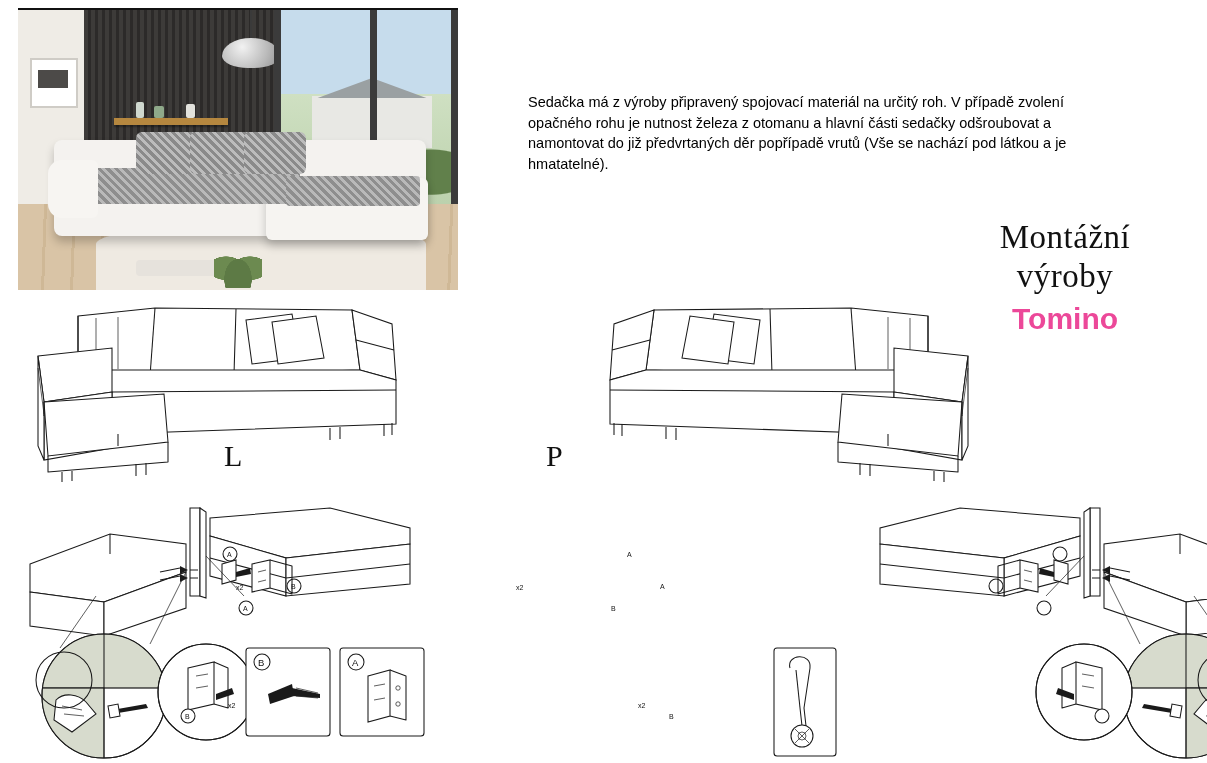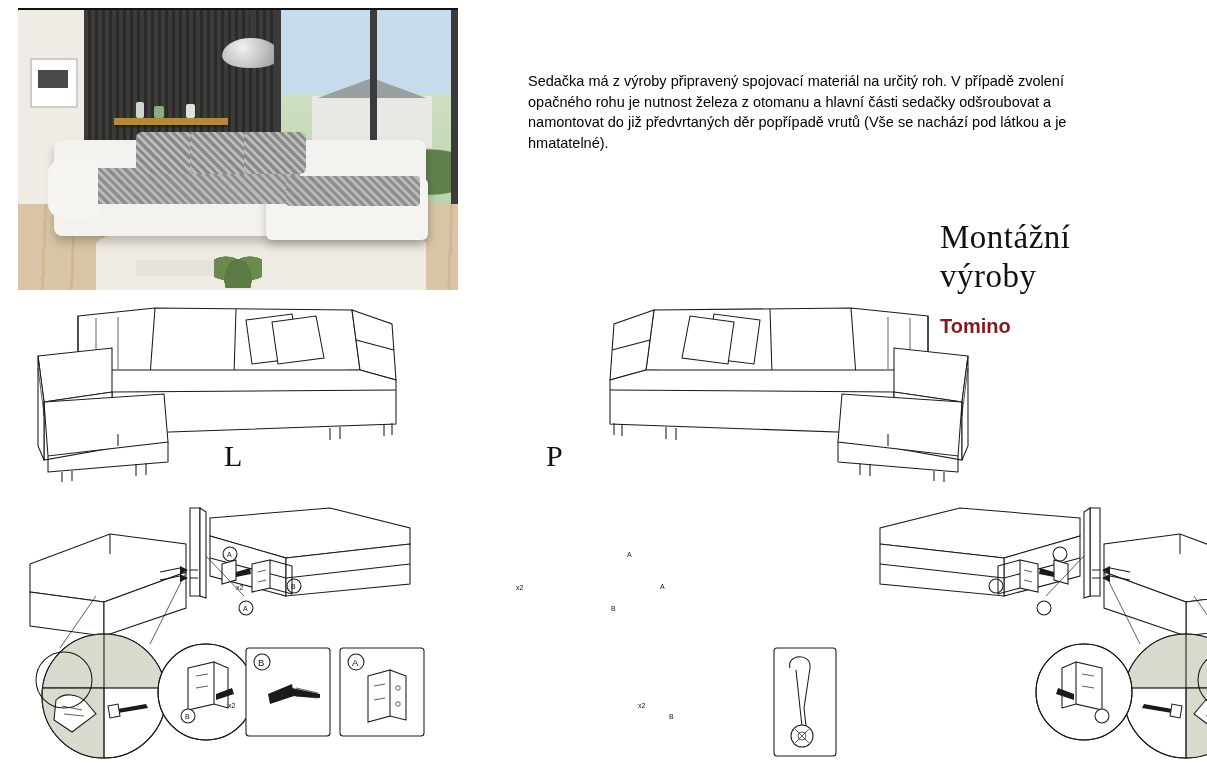--- a/index.html
+++ b/index.html
@@ -135,48 +135,48 @@
   }
   .photo .table {
     position: absolute; left: 118px; bottom: 14px; width: 110px; height: 16px;
     background: #e6e2dc; border-radius: 4px;
   }
 
   
   .intro-text {
     position: absolute;
     left: 528px;
-    top: 71px;
+    top: 92px;
     width: 600px;
     font-size: 14.5px;
     line-height: 1.42;
     color: #000;
   }
 
   
   .title-block {
     position: absolute;
     left: 940px;
     top: 218px;
     width: 250px;
-    text-align: left;
+    text-align: center;
   }
   .title-block .t1 {
     font-family: "Liberation Serif", serif;
     font-size: 33px;
     letter-spacing: .5px;
     color: #111;
     line-height: 1.18;
   }
   .title-block .t2 {
     font-family: "Liberation Sans", sans-serif;
     font-weight: bold;
-    font-size: 20px;
-    color: #7f1d1d;
-    margin-top: 19px;
+    font-size: 30px;
+    color: #ec4899;
+    margin-top: 6px;
   }
 
   
   .diagrams {
     position: absolute;
     left: 0; top: 296px;
     width: 1207px; height: 467px;
   }
   svg { display: block; }
   .ln { fill: none; stroke: #1a1a1a; stroke-width: 1.05; stroke-linejoin: round; }

